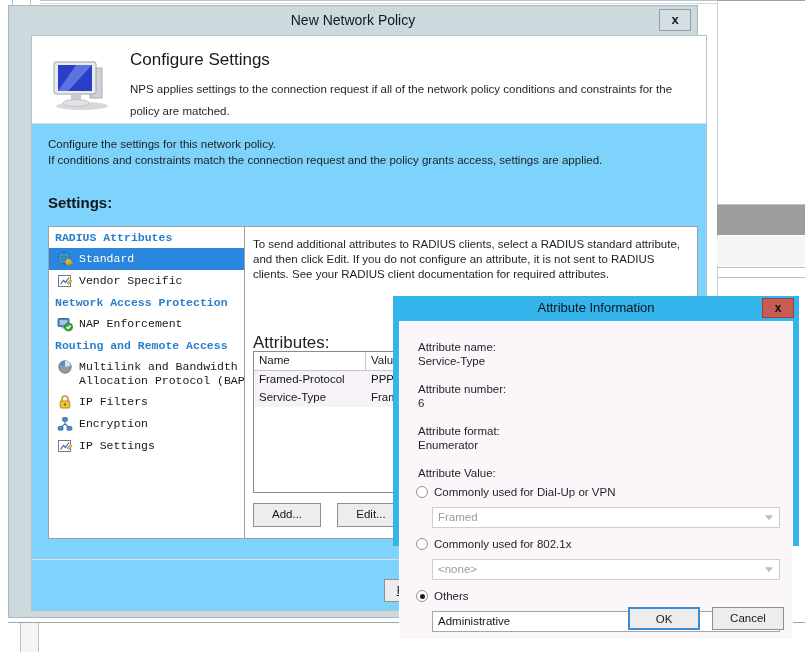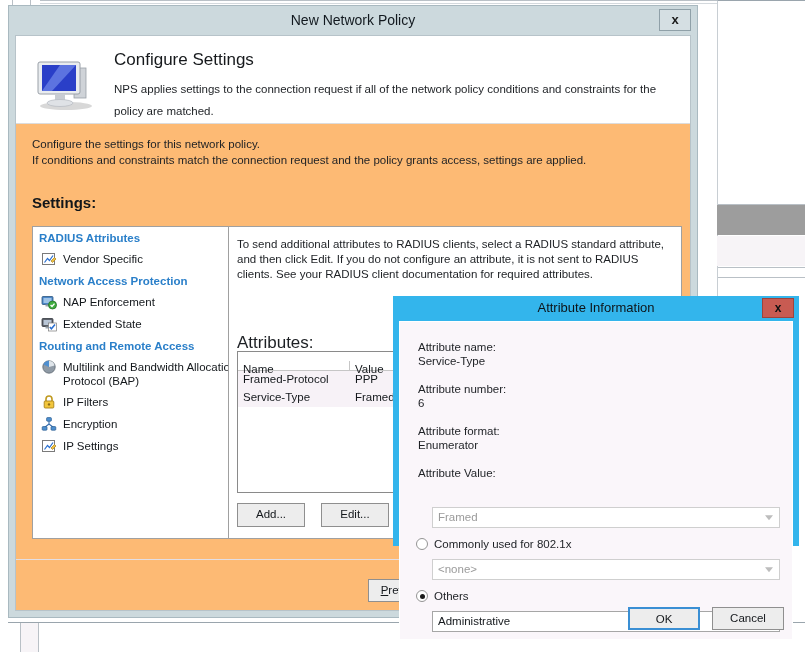--- a/index.html
+++ b/index.html
@@ -87,23 +87,23 @@
     font-size: 13px;
     font-weight: bold;
     line-height: 20px;
     text-align: center;
     color: #1a1a1a;
     cursor: pointer;
   }
 
   .wizard-body {
     position: absolute;
-    left: 6px; top: 29px;
+    left: 22px; top: 29px;
     width: 676px; height: 576px;
-    background: #fdba74;
+    background: #7dd3fc;
     border: 1px solid #b7c3c9;
     box-sizing: border-box;
   }
 
   
   .hdr {
     position: relative;
     height: 88px;
     background: #ffffff;
     border-bottom: 1px solid #dcdcdc;
@@ -148,20 +148,21 @@
 
   
   .tree {
     position: absolute;
     left: 16px; top: 190px;
     width: 224px; height: 313px;
     background: #ffffff;
     border: 1px solid #a0a0a0;
     box-sizing: border-box;
     overflow: hidden;
+    font-family: Liberation Mono, monospace;
   }
   .tree-group {
     font-size: 11.5px;
     font-weight: bold;
     color: #2a7fc9;
     padding: 4px 6px 3px 6px;
     line-height: 14px;
   }
   .tree-item {
     display: flex;
@@ -221,21 +222,20 @@
     height: 18px;
     border-bottom: 1px solid #c6c6c6;
     background: #ffffff;
   }
   .attr-head div {
     font-size: 11.5px;
     color: #14181c;
     padding: 2px 0 0 5px;
     box-sizing: border-box;
     border-right: 1px solid #c6c6c6;
-    margin-top: 9px;
   }
   .c-name { width: 112px; }
   .c-value { width: 112px; }
   .c-rest { flex: 1; border-right: none !important; }
   .attr-row {
     display: flex;
     height: 18px;
     background: #f7f2f7;
   }
   .attr-row div {
@@ -444,20 +444,31 @@
         <div>Configure the settings for this network policy.</div>
         <div>If conditions and constraints match the connection request and the policy grants access, settings are applied.</div>
       </div>
 
       <div class="settings-label">Settings:</div>
 
       <div class="tree">
 
         <div class="tree-group">RADIUS Attributes</div>
 
+        <div class="tree-item selected">
+          <span class="tree-ico">
+            <svg viewBox="0 0 16 16">
+                <circle cx="7" cy="7" r="6" fill="#3aa3dd" stroke="#1d6f9e" stroke-width="1"></circle>
+                <path d="M1.3 6h11.4M1.3 9h11.4M7 1c-2.2 2.5-2.2 9.5 0 12M7 1c2.2 2.5 2.2 9.5 0 12" stroke="#1d6f9e" fill="none" stroke-width="0.7"></path>
+                <circle cx="11.5" cy="11" r="3" fill="#f0c040" stroke="#a8821c" stroke-width="0.8"></circle>
+                <rect x="11" y="11" width="4.5" height="1.4" fill="#f0c040" stroke="#a8821c" stroke-width="0.5"></rect>
+              </svg>
+          </span>
+          <span class="tree-label">Standard</span>
+        </div>
 
         <div class="tree-item">
           <span class="tree-ico">
             <svg viewBox="0 0 16 16">
                 <rect x="1.5" y="2.5" width="12" height="11" fill="#ffffff" stroke="#7a7a7a" stroke-width="1"></rect>
                 <path d="M3.5 11.5 L6.5 7.5 L8.5 9.5 L12 4.5" stroke="#2a6fd0" fill="none" stroke-width="1.2"></path>
                 <path d="M10 10 L13.5 6.5 L15 8 L11.5 11.5 Z" fill="#f0c040" stroke="#a8821c" stroke-width="0.7"></path>
               </svg>
           </span>
           <span class="tree-label">Vendor Specific</span>
@@ -471,32 +482,20 @@
                 <rect x="1" y="2.5" width="11" height="8" rx="1" fill="#4b86c8" stroke="#2c567f" stroke-width="0.8"></rect>
                 <rect x="2.5" y="4" width="8" height="5" fill="#9fc4e8"></rect>
                 <rect x="4.5" y="10.5" width="4" height="2" fill="#9aa4ad"></rect>
                 <circle cx="11.5" cy="11" r="4" fill="#3fae3f" stroke="#237023" stroke-width="0.8"></circle>
                 <path d="M9.6 11 L11 12.4 L13.5 9.6" stroke="#ffffff" fill="none" stroke-width="1.4"></path>
               </svg>
           </span>
           <span class="tree-label">NAP Enforcement</span>
         </div>
 
-        <div class="tree-item">
-          <span class="tree-ico">
-            <svg viewBox="0 0 16 16">
-                <rect x="1" y="2.5" width="11" height="8" rx="1" fill="#5a5f68" stroke="#35393f" stroke-width="0.8"></rect>
-                <rect x="2.5" y="4" width="8" height="5" fill="#b9c6d6"></rect>
-                <rect x="4.5" y="10.5" width="4" height="2" fill="#9aa4ad"></rect>
-                <rect x="7.5" y="7" width="8" height="8" fill="#ffffff" stroke="#7a7a7a" stroke-width="0.7"></rect>
-                <path d="M8.8 11 L10.4 12.8 L14 8.6" stroke="#2a6fd0" fill="none" stroke-width="1.5"></path>
-              </svg>
-          </span>
-          <span class="tree-label">Extended State</span>
-        </div>
 
         <div class="tree-group">Routing and Remote Access</div>
 
         <div class="tree-item">
           <span class="tree-ico">
             <svg viewBox="0 0 16 16">
                 <circle cx="8" cy="8" r="6.2" fill="#8f9aa5" stroke="#5d6771" stroke-width="0.8"></circle>
                 <path d="M8 8 L8 1.8 A6.2 6.2 0 0 1 13.6 6.4 Z" fill="#dfe5ea"></path>
                 <path d="M8 8 L2.4 5.4 A6.2 6.2 0 0 1 8 1.8 Z" fill="#4e8fd0"></path>
               </svg>
@@ -593,20 +592,24 @@
 
       <div class="fld-block" style="top:102px;">
         <div class="fld-label">Attribute format:</div>
         <div class="fld-label">Enumerator</div>
       </div>
 
       <div class="fld-block" style="top:144px;">
         <div class="fld-label">Attribute Value:</div>
       </div>
 
+      <div class="radio-row" style="top:164px;">
+        <span class="radio"></span>
+        <span>Commonly used for Dial-Up or VPN</span>
+      </div>
       <div class="combo disabled" style="top:185px;">
         <span>Framed</span>
         <span class="arrow"></span>
       </div>
 
       <div class="radio-row" style="top:216px;">
         <span class="radio"></span>
         <span>Commonly used for 802.1x</span>
       </div>
       <div class="combo disabled" style="top:237px;">

